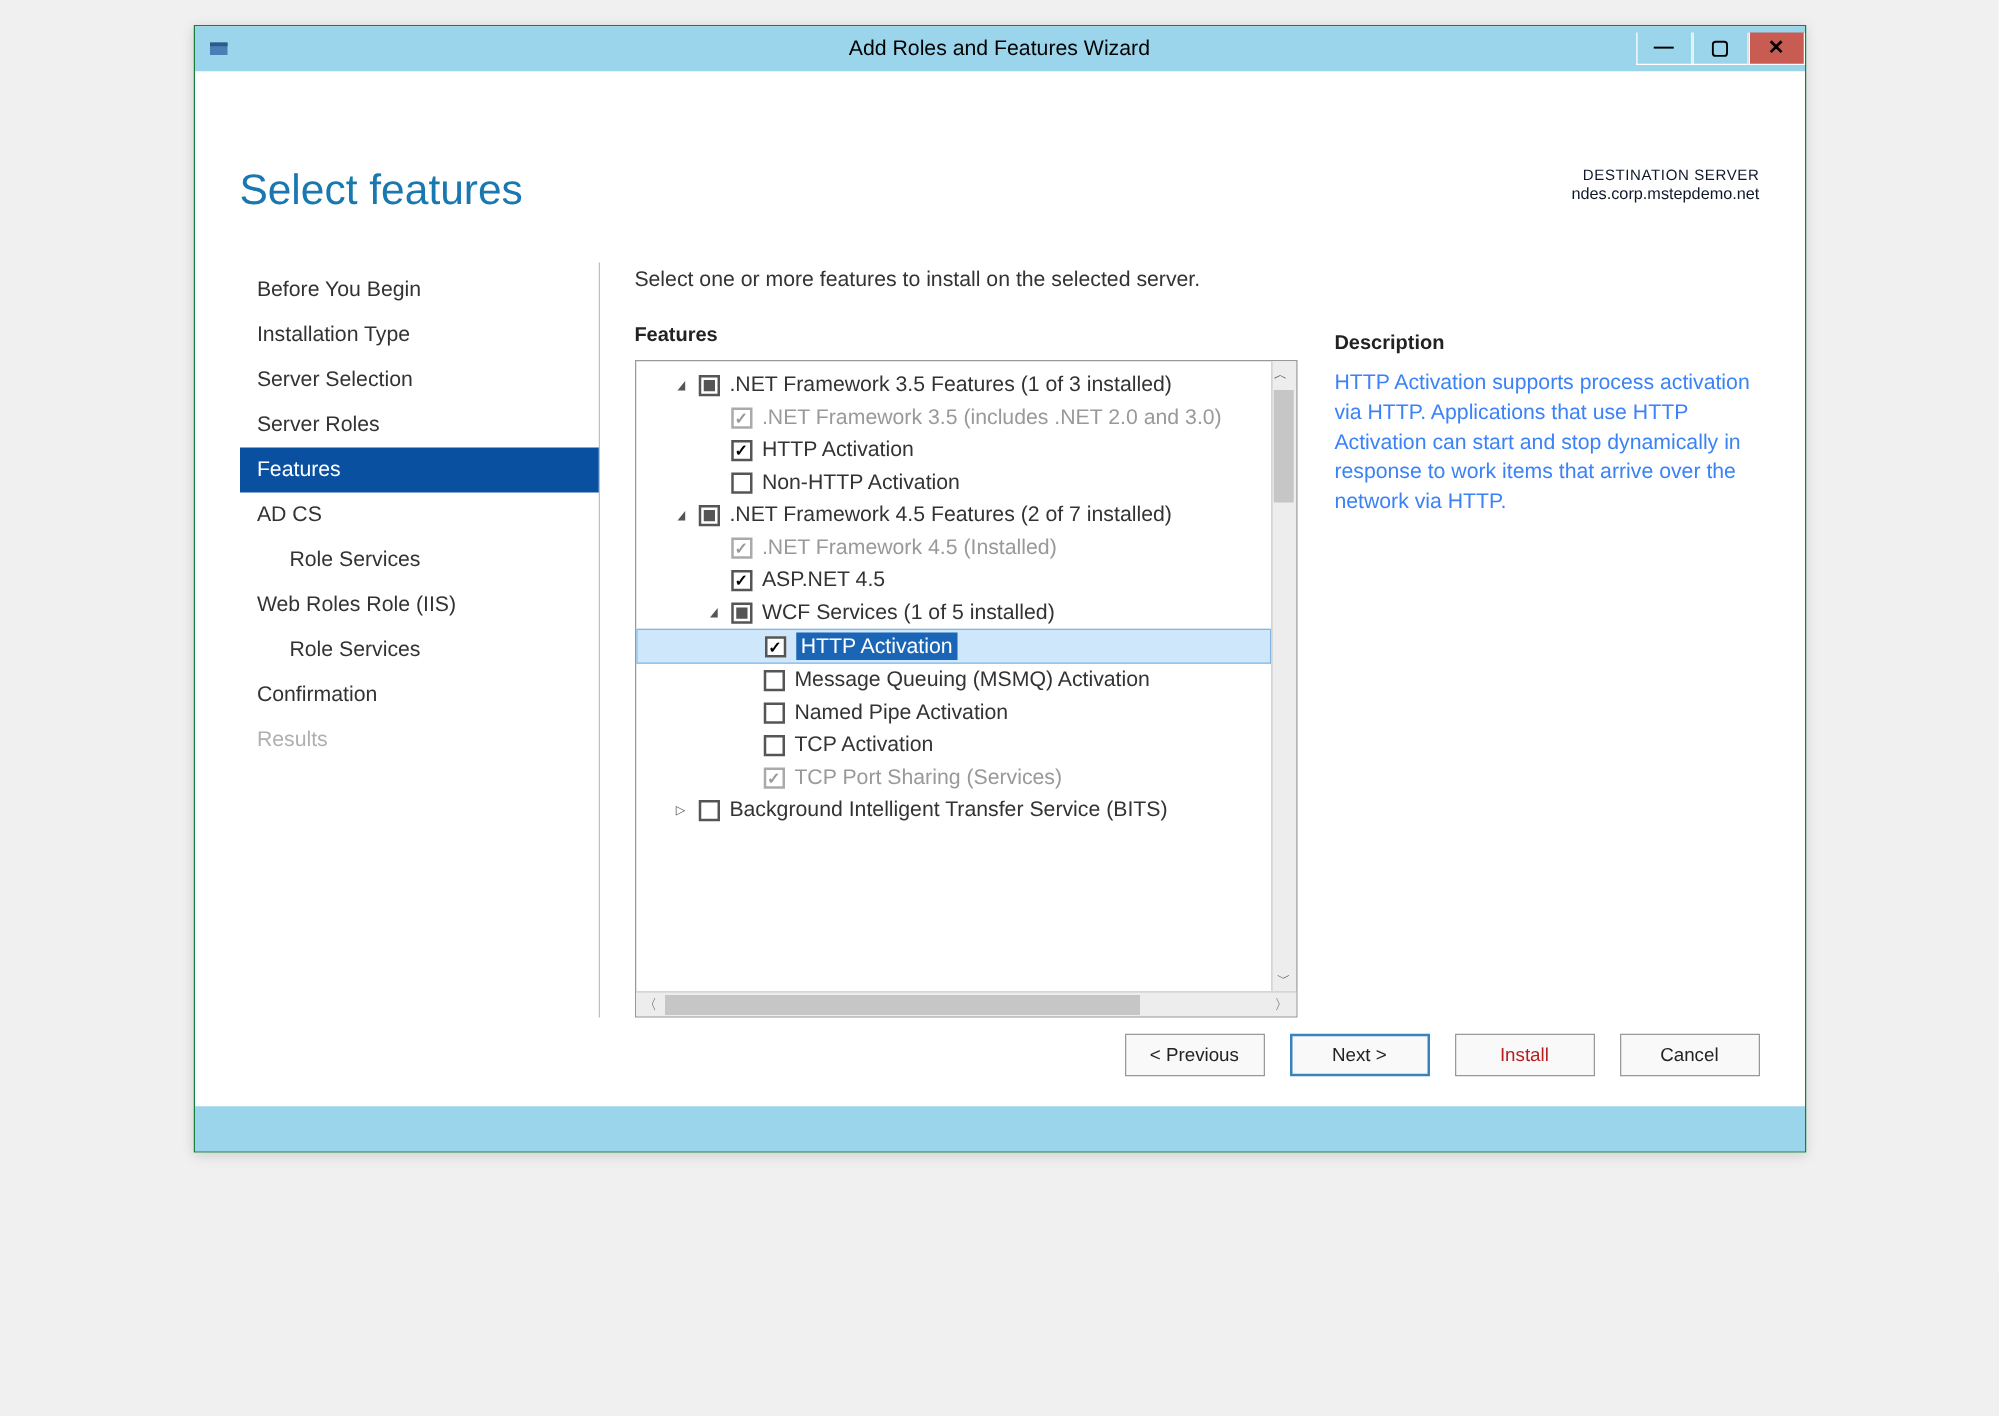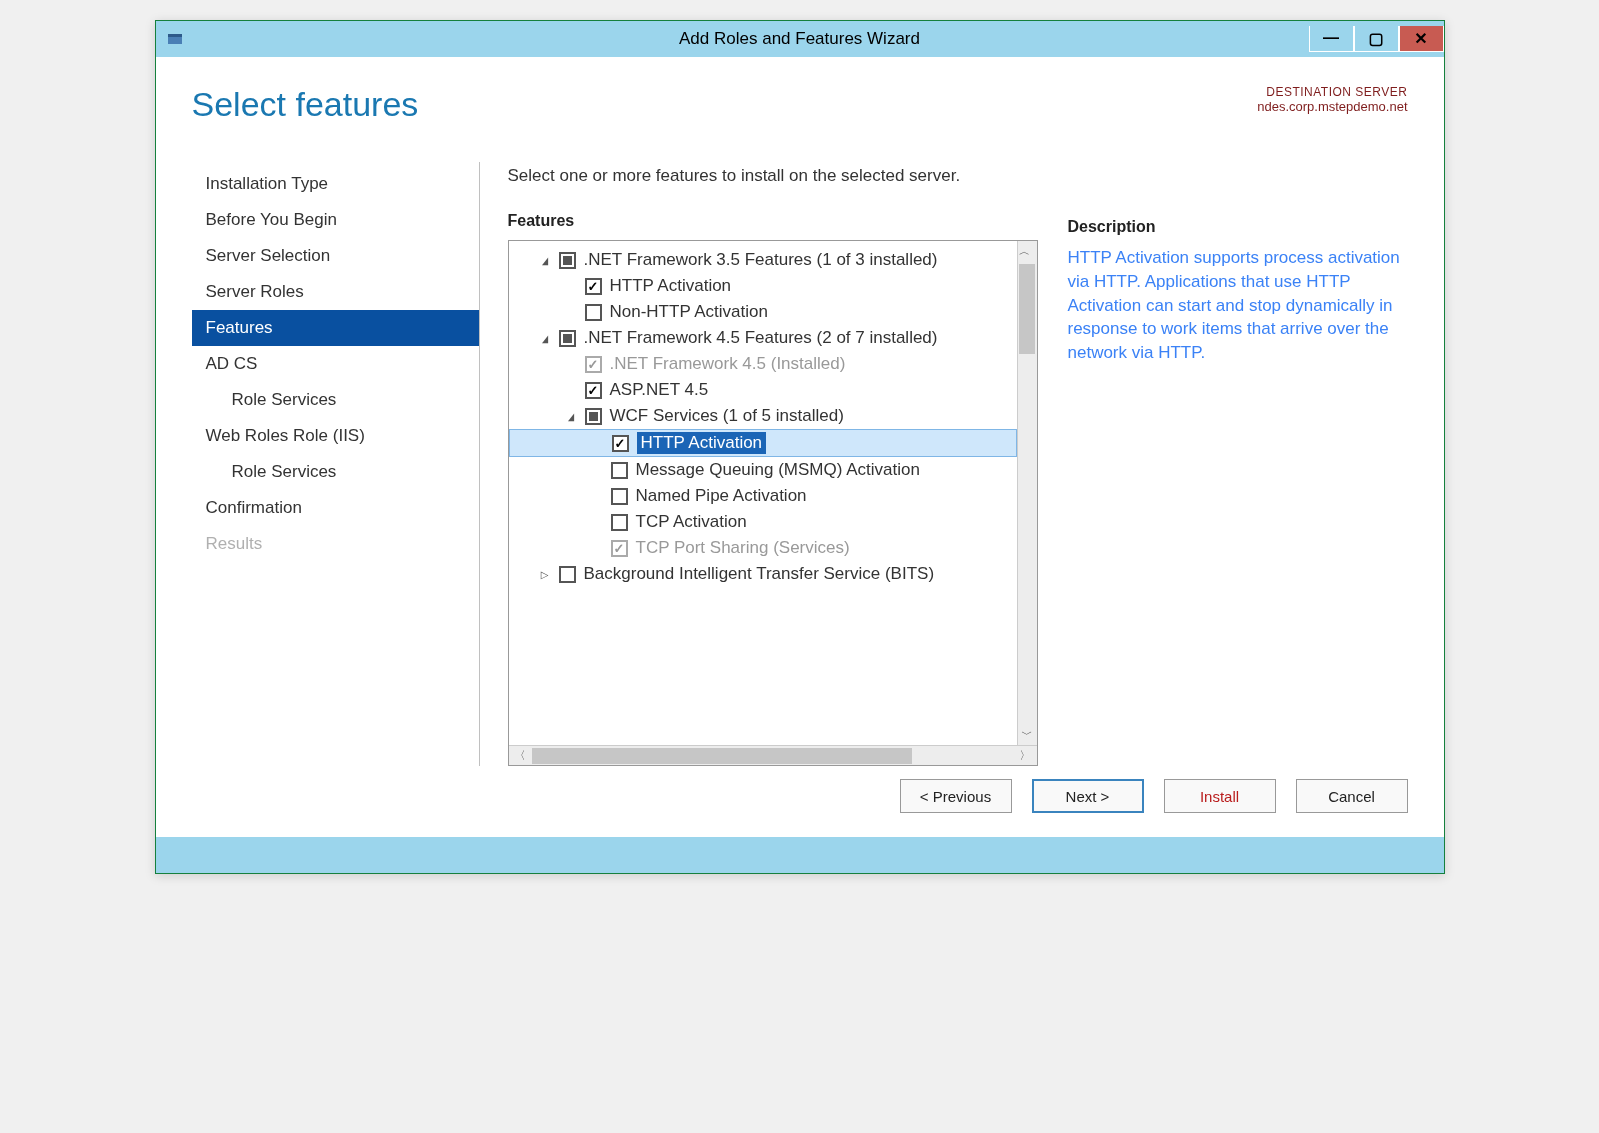--- a/index.html
+++ b/index.html
@@ -53,36 +53,37 @@
       background: #9bd5ec;
       font-weight: bold;
       font-size: 16px;
       margin-top: -1px;
     }
     .win-btn.close { background: #c85b52; color: #000; }
     .body-area {
       padding: 28px 36px 0 36px;
       min-height: 780px;
       position: relative;
+      margin-top: 48px;
     }
     .header-row {
       display: flex;
       justify-content: space-between;
       align-items: flex-start;
       margin-bottom: 38px;
     }
     .page-title {
       font-size: 34px;
       font-weight: 300;
       color: #1a78b1;
     }
     .dest-block {
       text-align: right;
       font-size: 13px;
-      color: #7f1d1d;
+      color: #0f172a;
     }
     .dest-label { font-size: 12px; letter-spacing: 0.5px; }
     .dest-name { font-weight: 400; }
     .main-cols {
       display: flex;
       gap: 0;
     }
     .sidebar {
       width: 288px;
       border-right: 1px solid #c0c0c0;
@@ -225,22 +226,22 @@
     <div class="header-row">
       <div class="page-title">Select features</div>
       <div class="dest-block">
         <div class="dest-label">DESTINATION SERVER</div>
         <div class="dest-name">ndes.corp.mstepdemo.net</div>
       </div>
     </div>
 
     <div class="main-cols">
       <div class="sidebar" id="nav">
+          <div class="nav-item">Before You Begin</div>
           <div class="nav-item">Installation Type</div>
-          <div class="nav-item">Before You Begin</div>
           <div class="nav-item">Server Selection</div>
           <div class="nav-item">Server Roles</div>
           <div class="nav-item active">Features</div>
           <div class="nav-item">AD CS</div>
           <div class="nav-item indent">Role Services</div>
           <div class="nav-item">Web Roles Role (IIS)</div>
           <div class="nav-item indent">Role Services</div>
           <div class="nav-item">Confirmation</div>
           <div class="nav-item disabled">Results</div>
         </div>
@@ -249,20 +250,25 @@
         <div class="feat-col">
           <div class="instruct">Select one or more features to install on the selected server.</div>
           <div class="section-head">Features</div>
           <div class="tree-wrap">
             <div class="tree-scroll">
               <div class="tree" id="tree">
                   <div class="node i1">
                     <span class="toggle" style="transform: scaleX(0.8);">◢</span>
                     <span class="cbx tri"></span>
                     <span>.NET Framework 3.5 Features (1 of 3 installed)</span>
+                  </div>
+                  <div class="node i2 disabled">
+                    <span class="toggle"></span>
+                    <span class="cbx checked"></span>
+                    <span>.NET Framework 3.5 (includes .NET 2.0 and 3.0)</span>
                   </div>
                   <div class="node i2">
                     <span class="toggle"></span>
                     <span class="cbx checked"></span>
                     <span>HTTP Activation</span>
                   </div>
                   <div class="node i2">
                     <span class="toggle"></span>
                     <span class="cbx "></span>
                     <span>Non-HTTP Activation</span>

